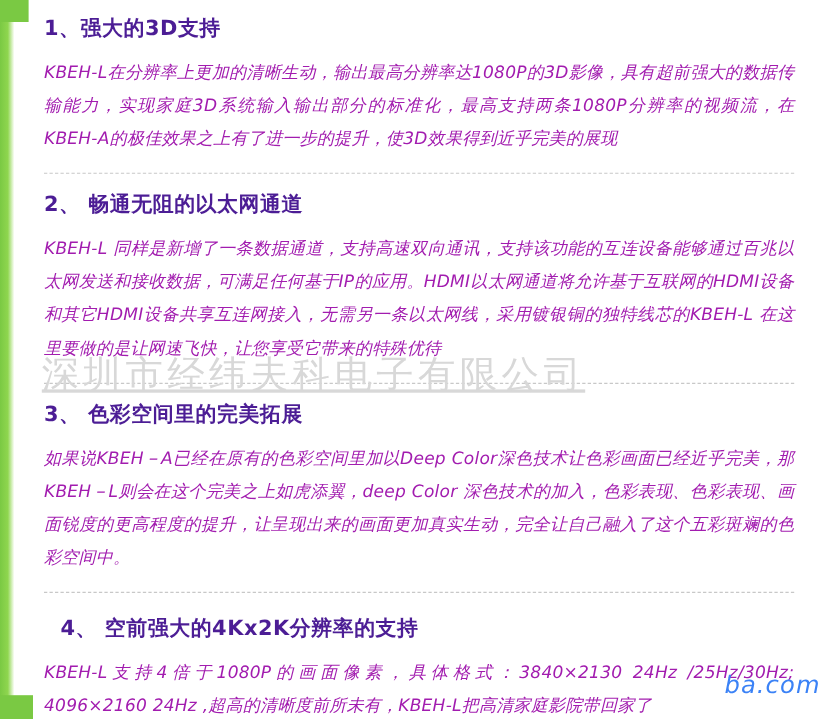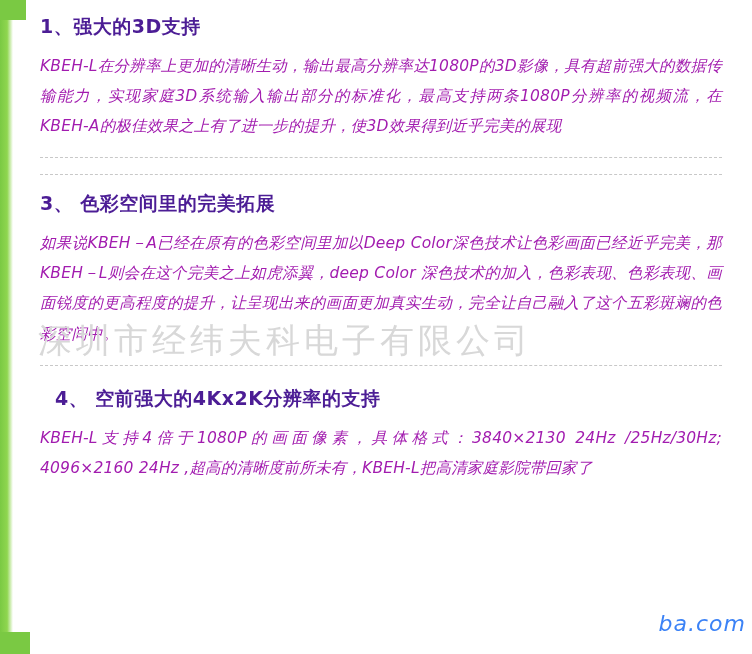--- a/index.html
+++ b/index.html
@@ -53,20 +53,21 @@
     position: absolute;
     left: 38px;
     top: 318px;
     font-size: 34px;
     color: #d8d8d8;
     letter-spacing: 4px;
     white-space: nowrap;
     pointer-events: none;
     z-index: 5;
     font-family: "DejaVu Sans", "Liberation Sans", sans-serif;
+    text-decoration: underline;
   }
   .wm-corner {
     position: absolute;
     right: 6px;
     bottom: 18px;
     font-size: 22px;
     color: #3b82f6;
     letter-spacing: 1px;
     white-space: nowrap;
     pointer-events: none;
@@ -114,20 +115,24 @@
   <div class="watermark">深圳市经纬夫科电子有限公司</div>
   <div class="wm-corner">ba.com</div>
 
   <div class="section">
     <h2 class="sec-title">1、强大的3D支持</h2>
     <p class="sec-body">KBEH-L在分辨率上更加的清晰生动，输出最高分辨率达1080P的3D影像，具有超前强大的数据传输能力，实现家庭3D系统输入输出部分的标准化，最高支持两条1080P分辨率的视频流，在KBEH-A的极佳效果之上有了进一步的提升，使3D效果得到近乎完美的展现</p>
   </div>
 
   <hr class="divider">
 
+  <div class="section">
+    <h2 class="sec-title">2、 畅通无阻的以太网通道</h2>
+    <p class="sec-body">KBEH-L 同样是新增了一条数据通道，支持高速双向通讯，支持该功能的互连设备能够通过百兆以太网发送和接收数据，可满足任何基于IP的应用。HDMI以太网通道将允许基于互联网的HDMI设备和其它HDMI设备共享互连网接入，无需另一条以太网线，采用镀银铜的独特线芯的KBEH-L 在这里要做的是让网速飞快，让您享受它带来的特殊优待</p>
+  </div>
 
   <hr class="divider">
 
   <div class="section">
     <h2 class="sec-title">3、 色彩空间里的完美拓展</h2>
     <p class="sec-body">如果说KBEH－A已经在原有的色彩空间里加以Deep Color深色技术让色彩画面已经近乎完美，那KBEH－L则会在这个完美之上如虎添翼，deep Color 深色技术的加入，色彩表现、色彩表现、画面锐度的更高程度的提升，让呈现出来的画面更加真实生动，完全让自己融入了这个五彩斑斓的色彩空间中。</p>
   </div>
 
   <hr class="divider">
 

